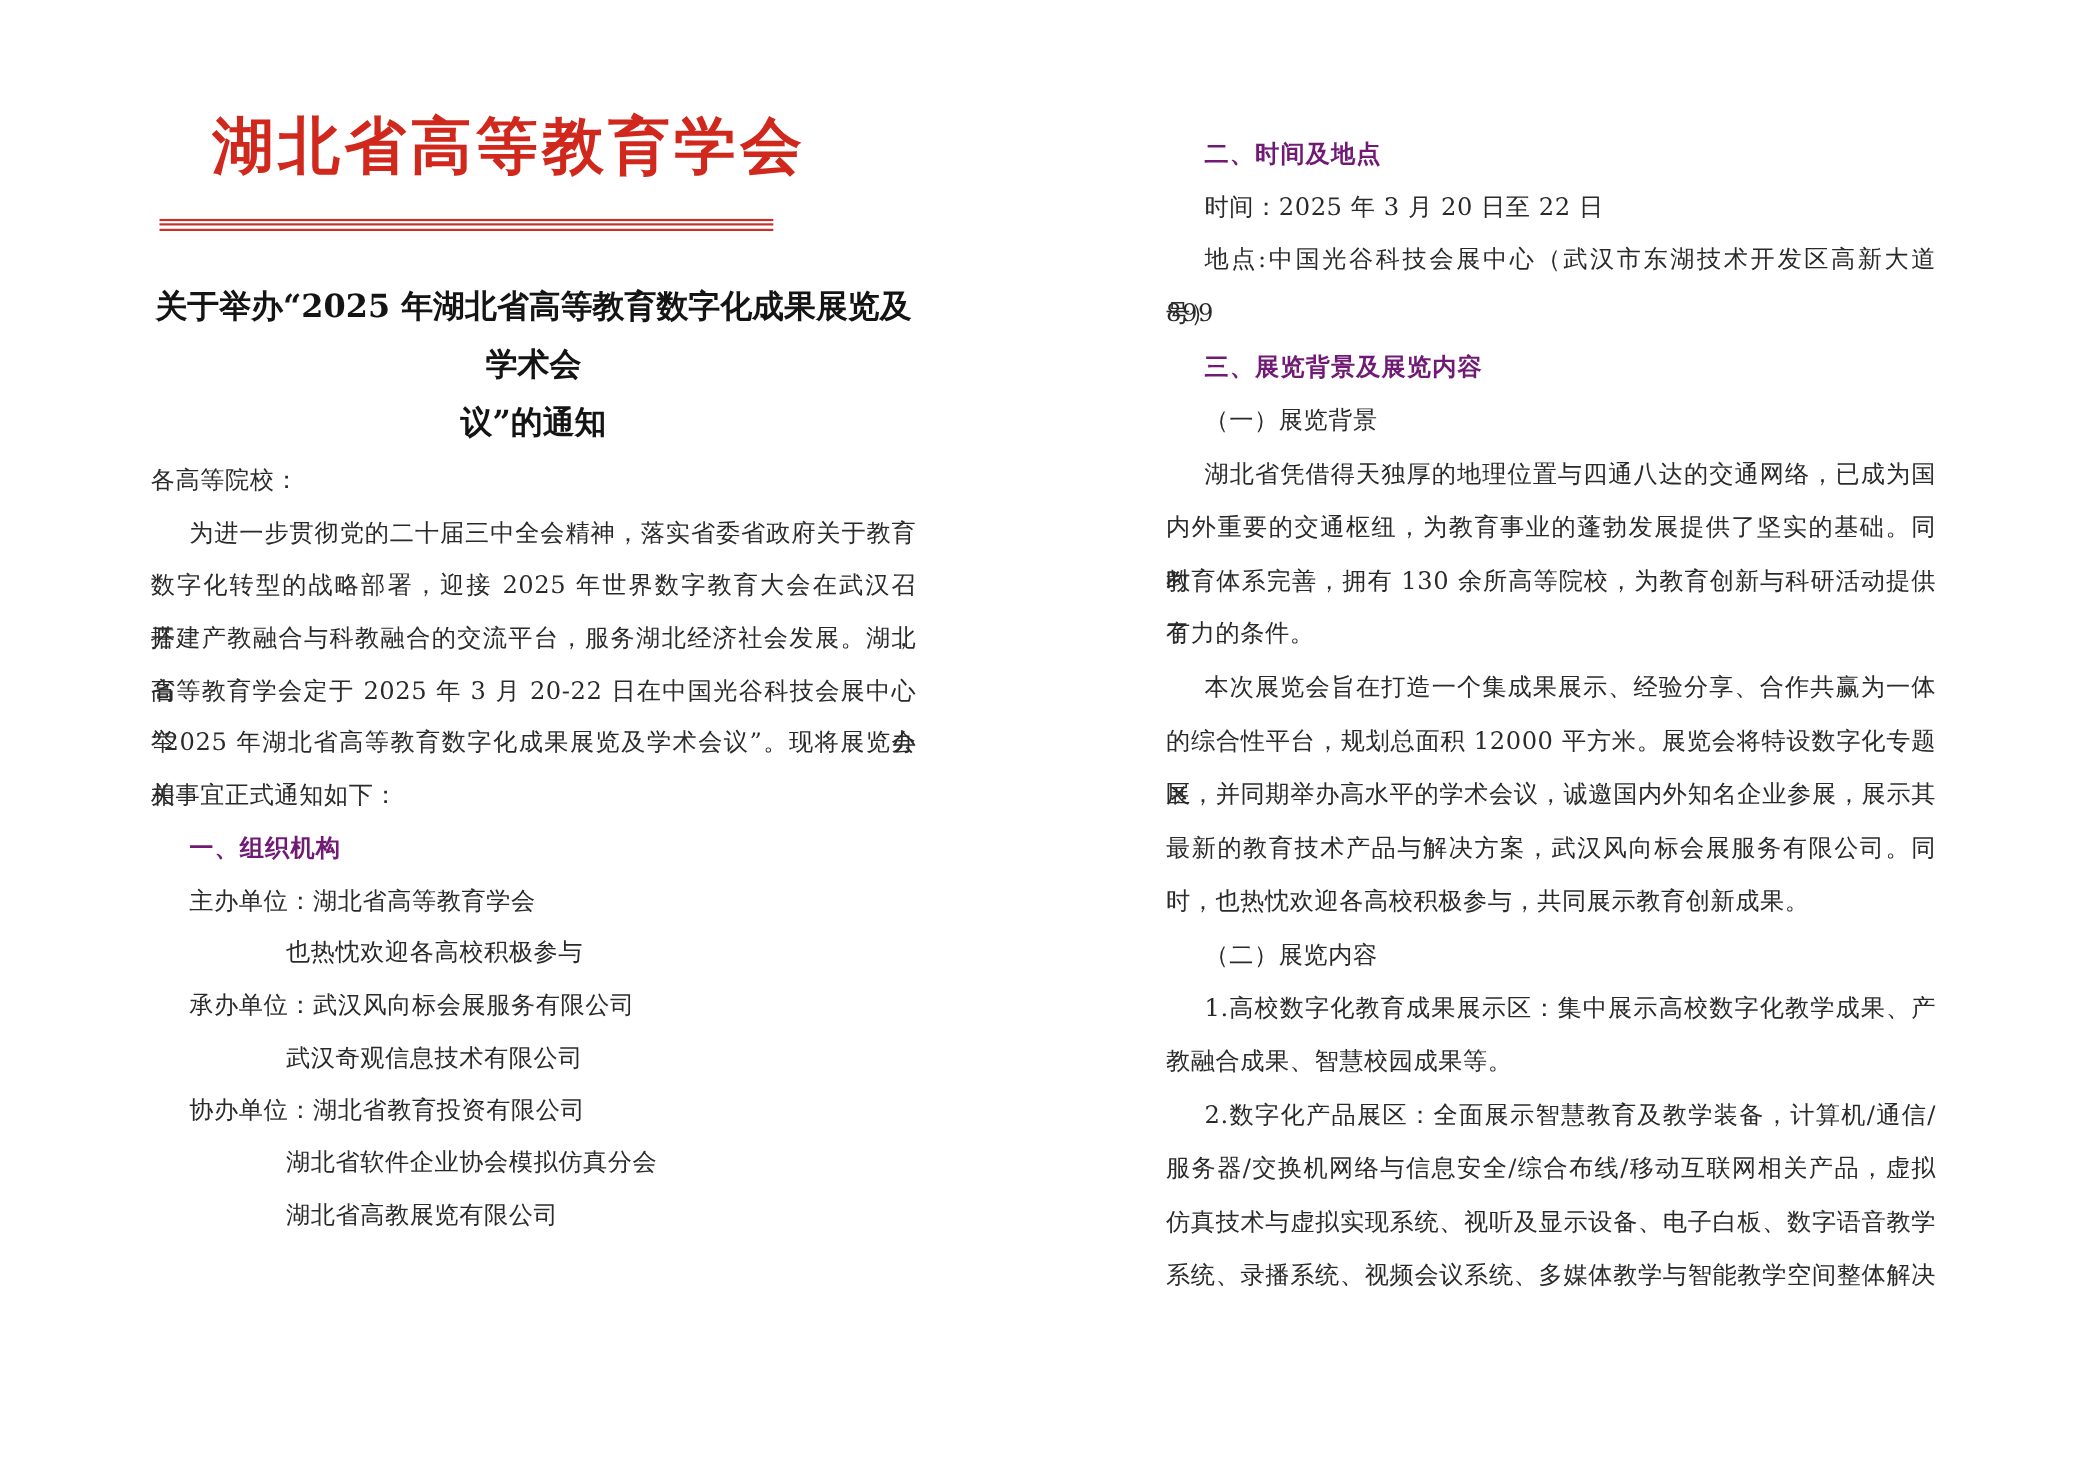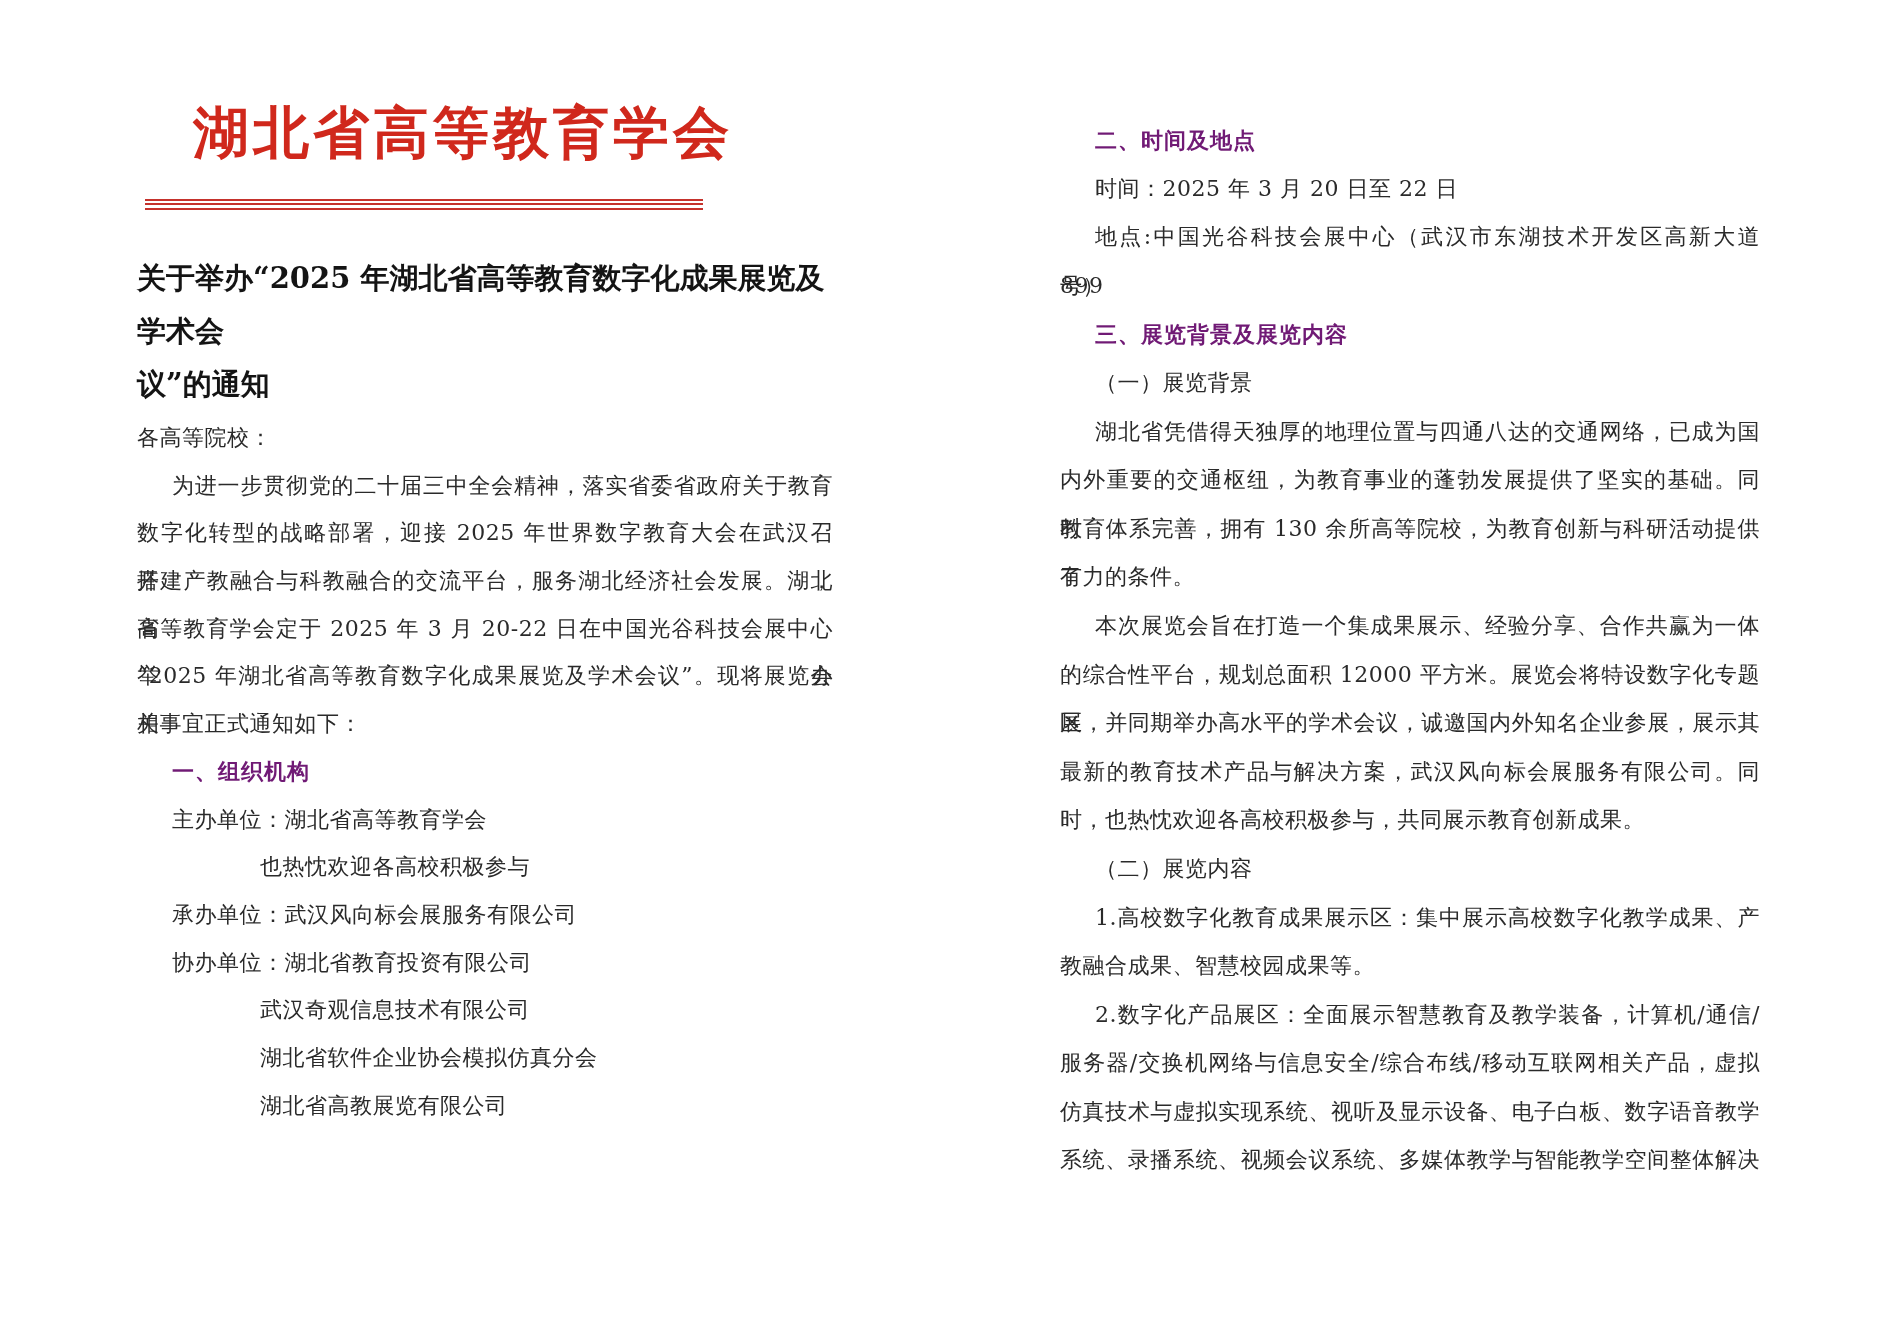--- a/index.html
+++ b/index.html
@@ -19,21 +19,21 @@
     letter-spacing:4px;white-space:nowrap;margin-left:40px;
   }
   .rule-line{position:absolute;left:8px;width:558px;background:#c5322c}
   .rule-a{top:199px;height:2px}
   .rule-b{top:203px;height:2px}
   .rule-c{top:208px;height:2px}
 
   
   .doc-title{
     position:absolute;top:252px;left:0;width:100%;
-    font-weight:bold;font-size:29px;line-height:53px;color:#141414;
+    text-align:center;font-weight:bold;font-size:29px;line-height:53px;color:#141414;
   }
 
   
   .lines{position:absolute;left:0;width:100%}
   .left .lines{top:414px}
   .right .lines{top:116px}
   .line{font-size:22px;letter-spacing:0.5px}
   .left  .line{height:47.7px;line-height:47.7px}
   .right .line{height:48.6px;line-height:48.6px}
   .ind2{text-indent:35px}
@@ -61,22 +61,22 @@
       <div class="line ind2 just">为进一步贯彻党的二十届三中全会精神，落实省委省政府关于教育</div>
       <div class="line just">数字化转型的战略部署，迎接 2025 年世界数字教育大会在武汉召开，</div>
       <div class="line just">搭建产教融合与科教融合的交流平台，服务湖北经济社会发展。湖北省</div>
       <div class="line just">高等教育学会定于 2025 年 3 月 20-22 日在中国光谷科技会展中心举办</div>
       <div class="line just">“2025 年湖北省高等教育数字化成果展览及学术会议”。现将展览会相</div>
       <div class="line">关事宜正式通知如下：</div>
       <div class="line ind2 bold">一、组织机构</div>
       <div class="line ind2">主办单位：湖北省高等教育学会</div>
       <div class="line cont">也热忱欢迎各高校积极参与</div>
       <div class="line ind2">承办单位：武汉风向标会展服务有限公司</div>
+      <div class="line cont">武汉奇观信息技术有限公司</div>
       <div class="line ind2">协办单位：湖北省教育投资有限公司</div>
-      <div class="line cont">武汉奇观信息技术有限公司</div>
       <div class="line cont">湖北省软件企业协会模拟仿真分会</div>
       <div class="line cont">湖北省高教展览有限公司</div>
     </div>
 </section>
 
 <section class="col right">
   <div class="lines">
 
   <div class="line ind2 bold">二、时间及地点</div>
       <div class="line ind2">时间：2025 年 3 月 20 日至 22 日</div>

